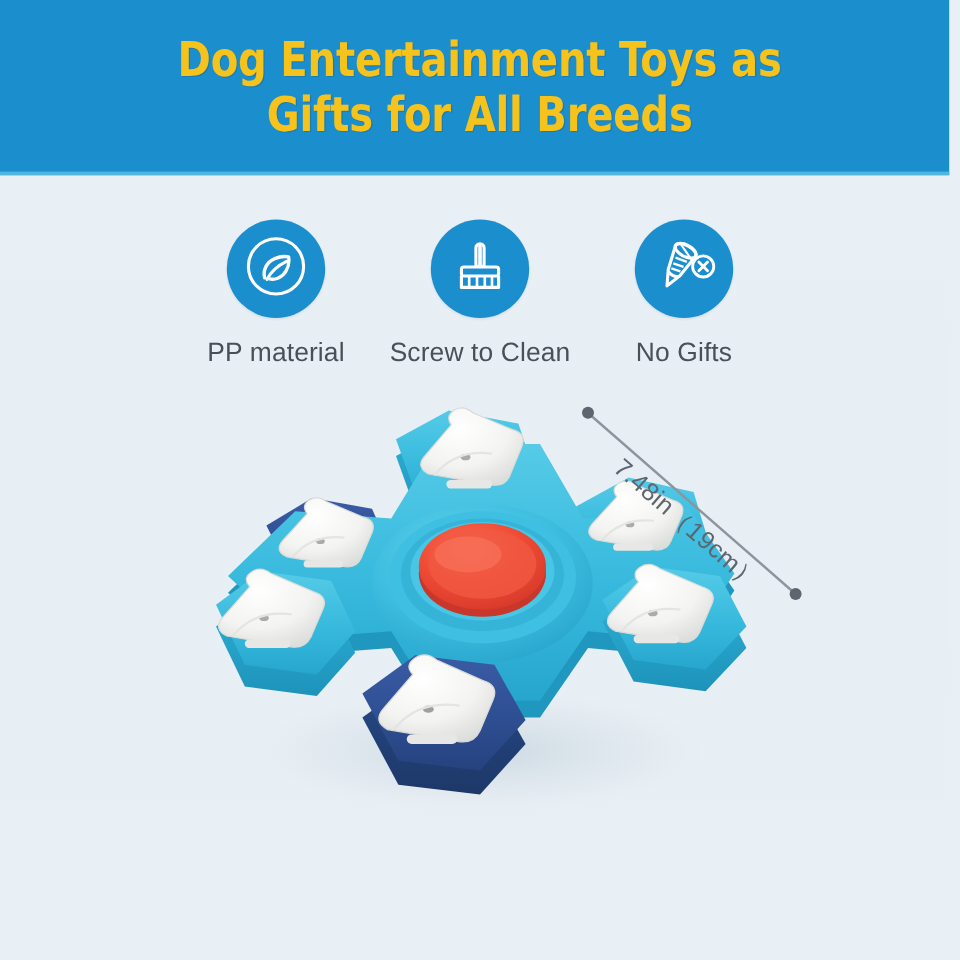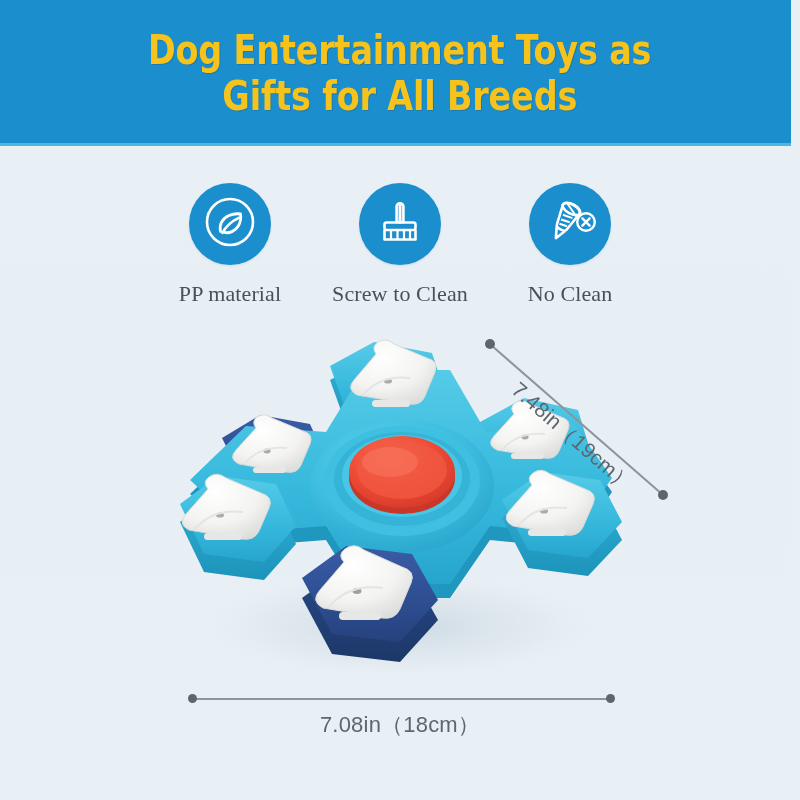--- a/index.html
+++ b/index.html
@@ -58,21 +58,20 @@
 
   
   #features {
     position: absolute;
     left: 150px;
     top: 183px;
     width: 500px;
     display: flex;
     justify-content: space-between;
     align-items: flex-start;
-    font-family: Liberation Serif, serif;
   }
   .feature {
     width: 160px;
     display: flex;
     flex-direction: column;
     align-items: center;
   }
   .badge {
     width: 82px;
     height: 82px;
@@ -207,21 +206,21 @@
               <path d="M19.2 22.5 L29.2 21" stroke="#ffffff" stroke-width="2"></path>
               <path d="M19.8 27.5 L28.7 26" stroke="#ffffff" stroke-width="2"></path>
               <path d="M20.4 32 L28.2 30.7" stroke="#ffffff" stroke-width="2"></path>
               <path d="M17 10 L31.5 17.5" stroke="#ffffff" stroke-width="1.8"></path>
             </g>
             <circle cx="45" cy="28" r="8.8" stroke="#ffffff" stroke-width="2.4" fill="none"></circle>
             <path d="M41.4 24.4 L48.6 31.6 M48.6 24.4 L41.4 31.6" stroke="#ffffff" stroke-width="2.4" stroke-linecap="round"></path>
           </svg>
         </span>
       </div>
-      <div class="feature-label">No Clean</div>
+      <div class="feature-label">No Gifts</div>
     </div>
 
   </div>
 
   <div id="product">
     <svg width="500" height="360" viewBox="0 0 500 360">
       <defs>
         <linearGradient id="gLightTop" x1="0" y1="0" x2="0" y2="1">
           <stop offset="0%" stop-color="#55cbe7"></stop>
           <stop offset="55%" stop-color="#37b9dd"></stop>
@@ -367,20 +366,14 @@
 
   <div id="dim-diagonal">
     <svg width="220" height="195" viewBox="0 0 220 195">
       <line x1="21" y1="23" x2="193" y2="173" stroke="#8b959d" stroke-width="2"></line>
       <circle cx="20" cy="22" r="5" fill="#5d666e"></circle>
       <circle cx="193" cy="173" r="5" fill="#5d666e"></circle>
     </svg>
   </div>
   <div class="dim-text-diag">7.48in（19cm）</div>
 
-  <div id="dim-bottom">
-    <div class="dim-line-h"></div>
-    <div class="dot dot-left"></div>
-    <div class="dot dot-right"></div>
-    <div class="dim-text-h">7.08in（18cm）</div>
-  </div>
 
 </div>
 
 </body></html>

